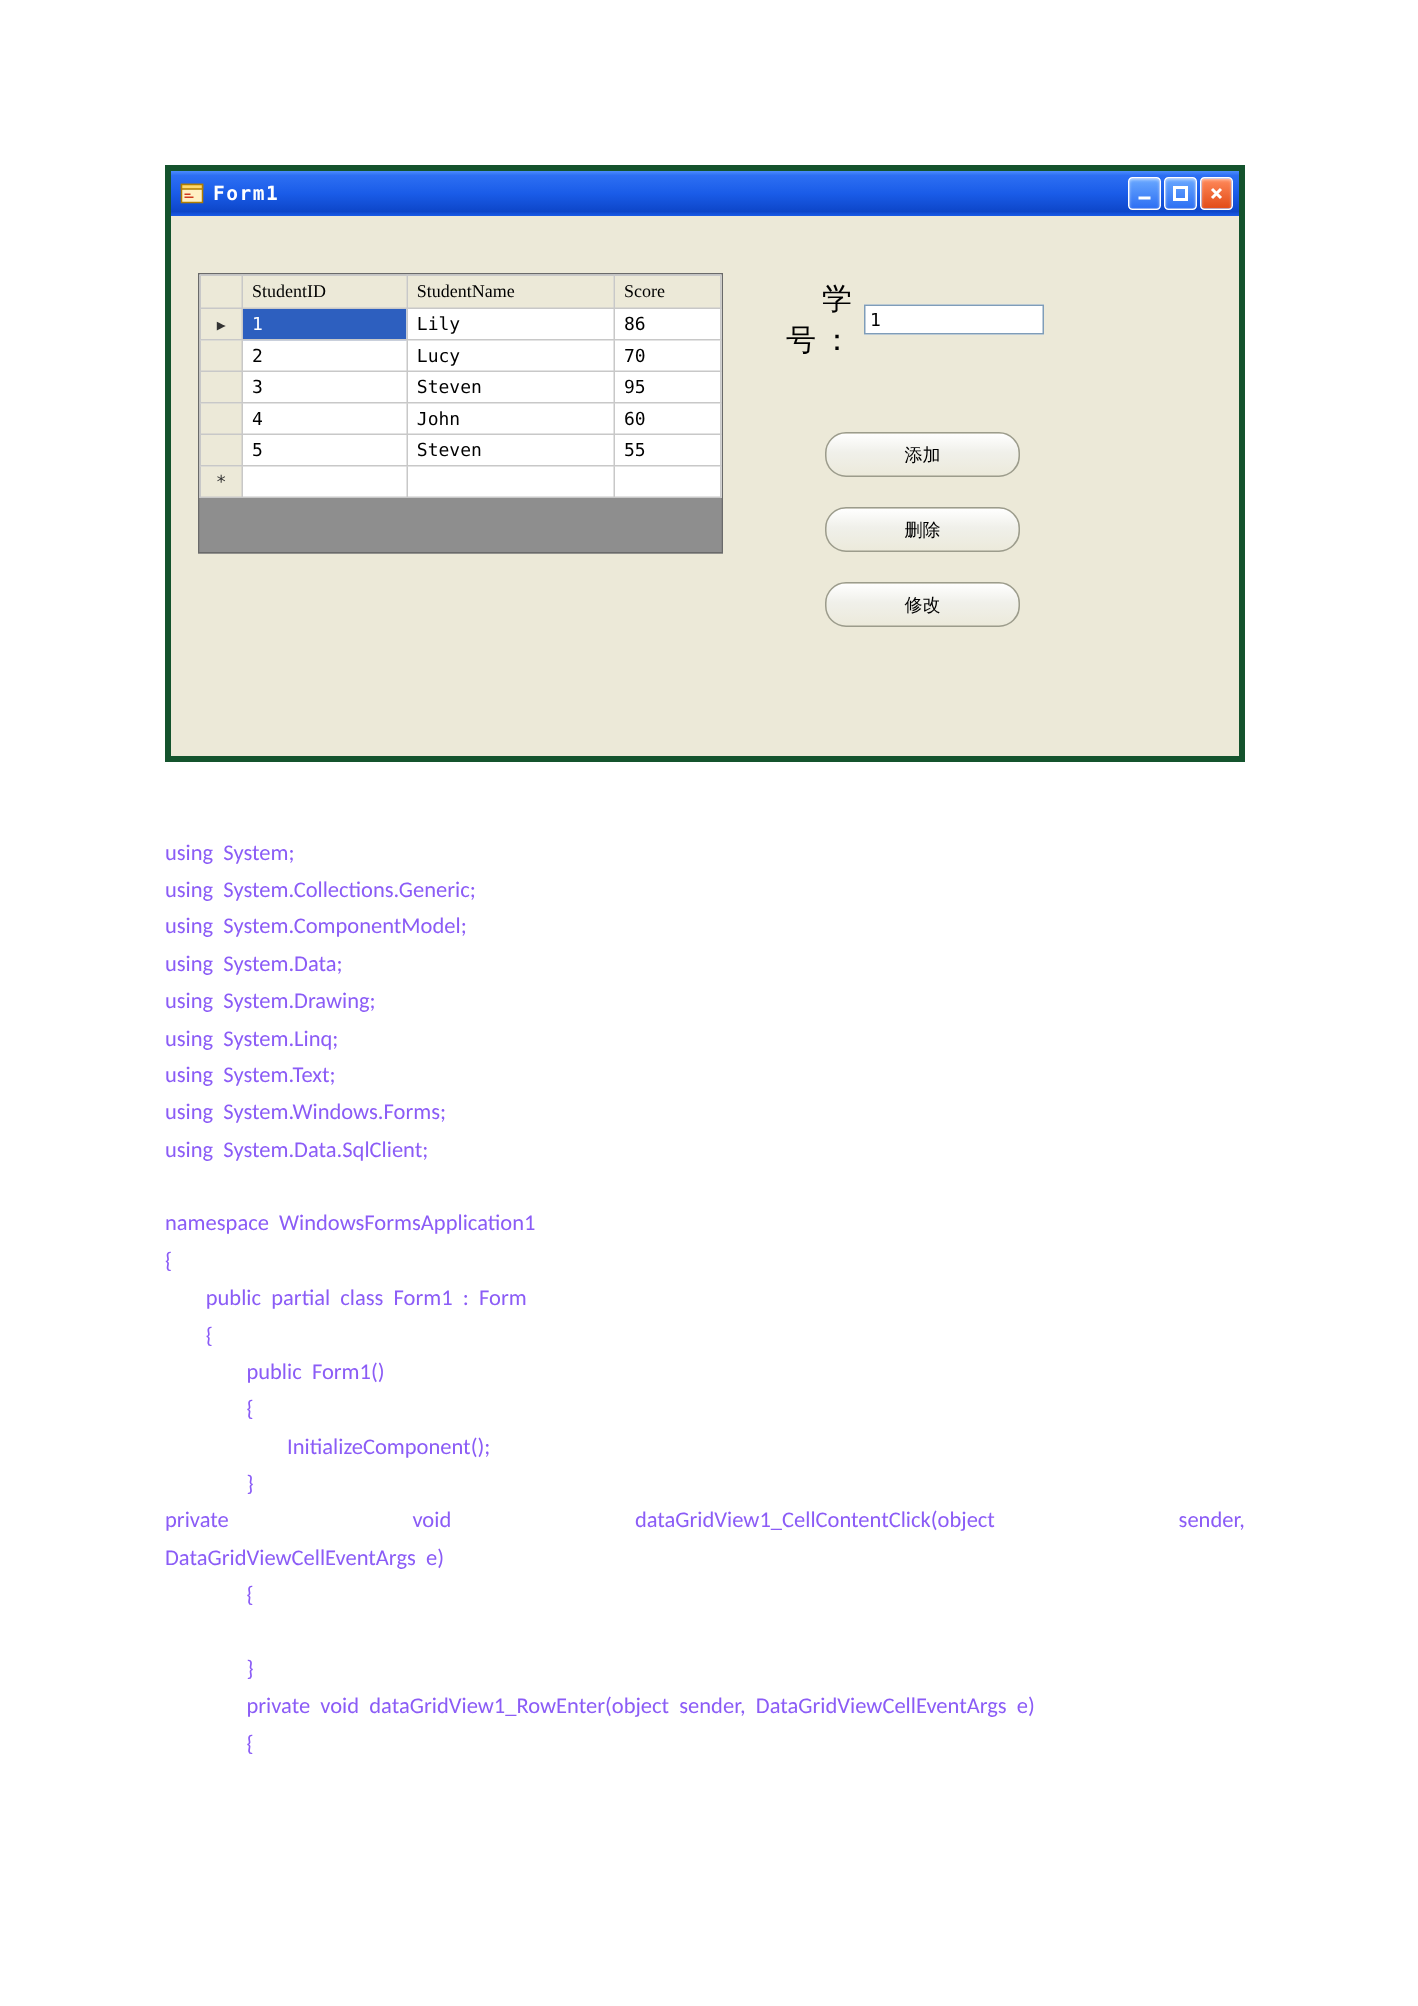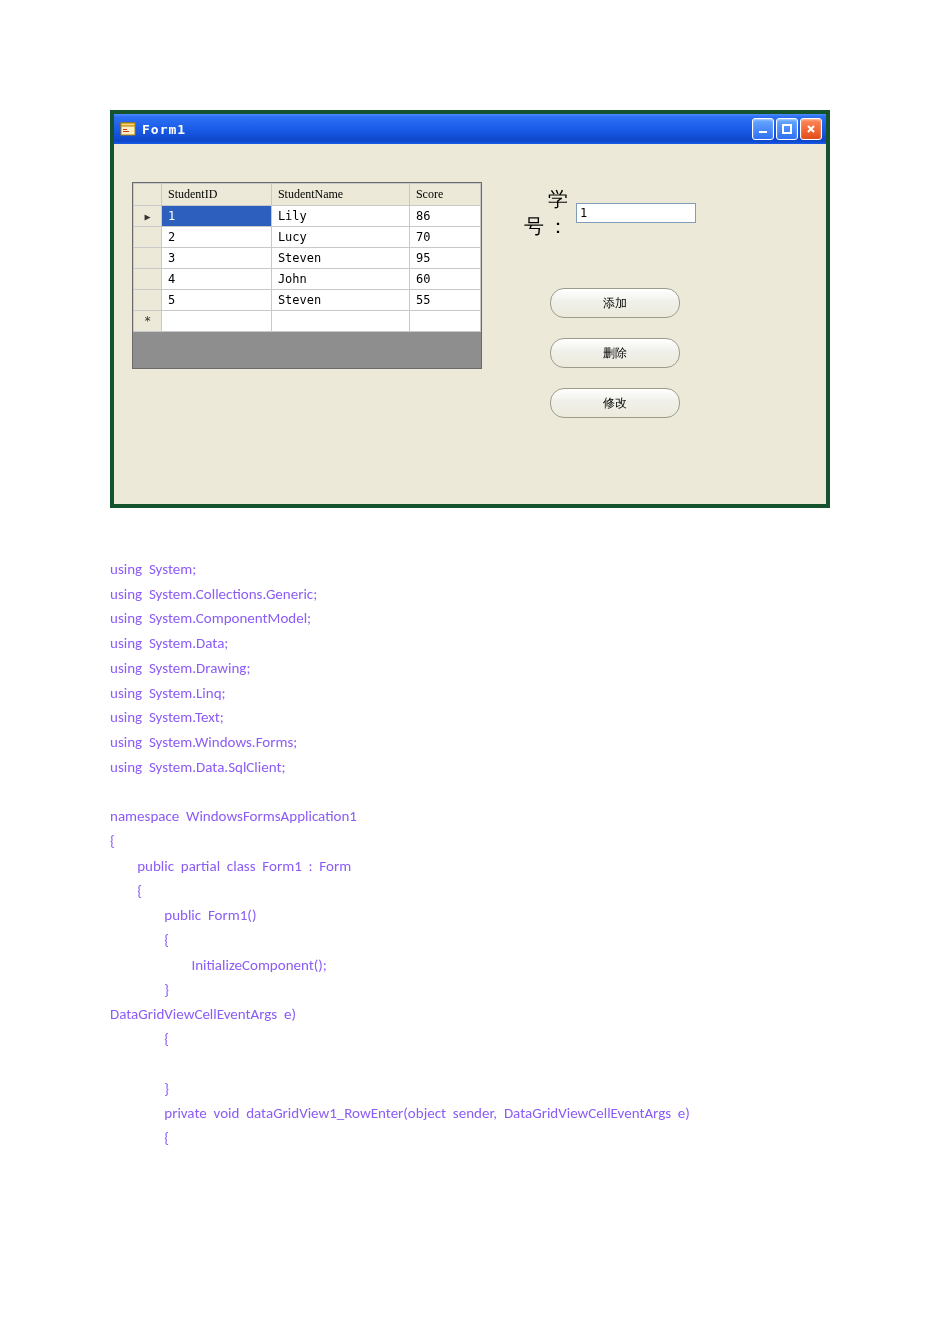--- a/index.html
+++ b/index.html
@@ -281,21 +281,21 @@
 <span>using  System.Data.SqlClient;</span>
 <span></span>
 <span>namespace  WindowsFormsApplication1</span>
 <span>{</span>
 <span>        public  partial  class  Form1  :  Form</span>
 <span>        {</span>
 <span>                public  Form1()</span>
 <span>                {</span>
 <span>                        InitializeComponent();</span>
 <span>                }</span>
-<span>DataGridViewCellEventArgs  e)</span>
+<div class="just"><span>                private</span><span>void</span><span>dataGridView1_CellContentClick(object</span><span>sender,</span></div><span>DataGridViewCellEventArgs  e)</span>
 <span>                {</span>
 <span></span>
 <span>                }</span>
 <span>                private  void  dataGridView1_RowEnter(object  sender,  DataGridViewCellEventArgs  e)</span>
 <span>                {</span>
   </div>
 
 </div>
 
 </body></html>

